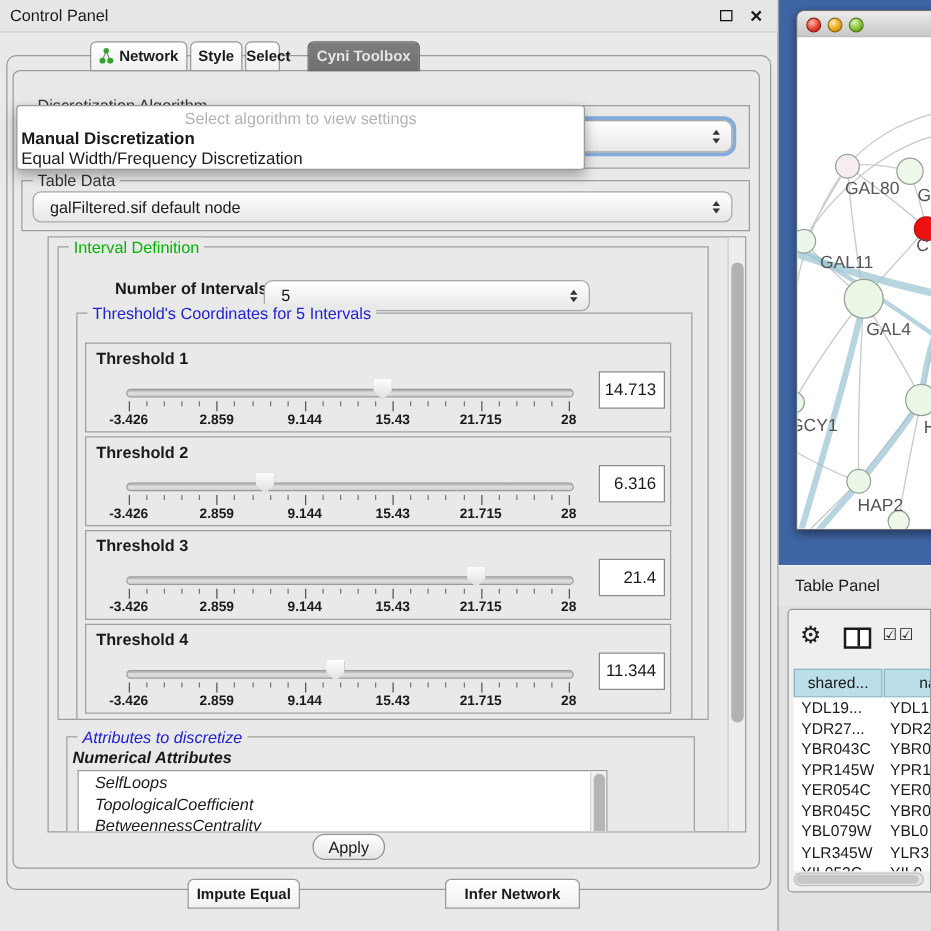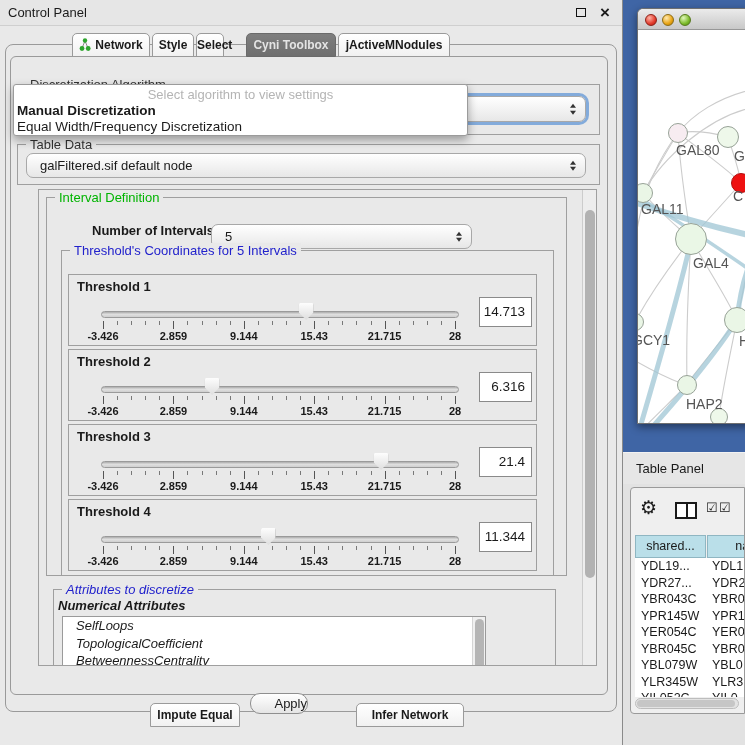--- a/index.html
+++ b/index.html
@@ -99,24 +99,24 @@
   #attrs-g { left:14px; top:399px; width:503px; height:84px;font-style:italic; }
   #attrs-sub { position:absolute; left:4px; top:8px; font-size:13px; font-weight:bold; }
   #attr-list { position:absolute; left:8px; top:26px; width:424px; height:58px;
                background:#fff; border:1px solid #9a9a9a; overflow:hidden; }
   #attr-list .item { font-size:13px; line-height:17.5px; padding-left:13px; white-space:nowrap; }
   #attr-scroll { position:absolute; right:0; top:0; width:13px; height:100%;
                  background:#f0f0f0; border-left:1px solid #d5d5d5; }
   #attr-scroll .th { position:absolute; left:1.5px; top:2px; width:9px; height:50px;
                      background:#b5b5b5; border-radius:5px; }
 
-  #apply-btn { position:absolute; left:250px; top:693px; width:58px; height:21px;
+  #apply-btn { position:absolute; left:250px; top:667px; width:58px; height:21px;
                border:1px solid #8f8f8f; border-radius:10px;
                background:linear-gradient(#ffffff,#e5e5e5); font-size:13px;
-               text-align:right; line-height:19px; }
+               text-align:center; line-height:19px; }
 
   
   #right-panel { position:absolute; left:623px; top:0; width:122px; height:745px;
                  background:#e2e2e2; }
   #net-frame { position:absolute; left:0; top:0; width:122px; height:452px; background:#3f65a5; }
   #mac-window { position:absolute; left:14px; top:8px; width:115px; height:416px;
                 border:1px solid #6f6f6f; border-radius:6px 0 0 0;
                 box-shadow:0 3px 8px rgba(0,0,0,.45); background:#fff; }
   #mac-titlebar { position:absolute; left:0; top:0; width:100%; height:21px;
                   background:linear-gradient(#ebebeb,#c8c8c8); border-bottom:1px solid #979797;
@@ -177,21 +177,20 @@
           <line x1="6" y1="3" x2="9" y2="10" stroke="#8a8a8a"></line>
           <circle cx="6" cy="2.5" r="2.2" fill="#2ea52e"></circle>
           <circle cx="3" cy="10.5" r="2.4" fill="#2ea52e"></circle>
           <circle cx="9.2" cy="10.5" r="2.4" fill="#2ea52e"></circle>
         </svg>
     </span><span>Network</span>
   </div>
   <div class="tab" style="left:152px;width:42px;"><span>Style</span></div>
   <div class="tab" style="left:196px;width:28px;"><span>Select</span></div>
   <div class="tab sel" style="left:246px;width:90px;"><span>Cyni Toolbox</span></div>
-  <div class="tab" style="left:338px;width:112px;"><span>jActiveMNodules</span></div>
 
   <div class="g" style="left:17px;top:84px;width:583px;height:51px;">
     <span class="gt dark">Discretization Algorithm</span>
   </div>
   <div class="combo" id="algo-combo">
     <span class="spin">
         <i class="u"></i>
         <i class="d"></i>
       </span>
   </div>
@@ -476,21 +475,21 @@
             <div class="net-node" style="left: 90px; top: 107px; width: 22px; height: 22px; background: rgb(238, 248, 234);"></div>
             <div class="net-node" style="left: 103px; top: 153px; width: 20px; height: 20px; background: rgb(238, 17, 17); border-color: rgb(176, 16, 16);"></div>
             <div class="net-node" style="left: 5px; top: 163px; width: 20px; height: 20px; background: rgb(234, 246, 230);"></div>
             <div class="net-node" style="left: 53px; top: 209px; width: 32px; height: 32px; background: rgb(234, 247, 230);"></div>
             <div class="net-node" style="left: -3px; top: 292px; width: 18px; height: 18px; background: rgb(234, 246, 230);"></div>
             <div class="net-node" style="left: 99px; top: 290px; width: 26px; height: 26px; background: rgb(234, 246, 230);"></div>
             <div class="net-node" style="left: 49px; top: 355px; width: 20px; height: 20px; background: rgb(234, 246, 230);"></div>
             <div class="net-node" style="left: 81px; top: 387px; width: 18px; height: 18px; background: rgb(238, 248, 234);"></div>
             <div class="net-label" style="left: 38px; top: 112px;">GAL80</div>
             <div class="net-label" style="left: 96px; top: 118px;">G.</div>
-            <div class="net-label" style="left: 3px; top: 171px;">GAL11</div>
+            <div class="net-label" style="left: 18px; top: 171px;">GAL11</div>
             <div class="net-label" style="left: 95px; top: 158px;">C</div>
             <div class="net-label" style="left: 55px; top: 225px;">GAL4</div>
             <div class="net-label" style="left: -6px; top: 302px;">GCY1</div>
             <div class="net-label" style="left: 101px; top: 303px;">H</div>
             <div class="net-label" style="left: 48px; top: 366px;">HAP2</div>
           </div>
       </div>
     </div>
   </div>
 

